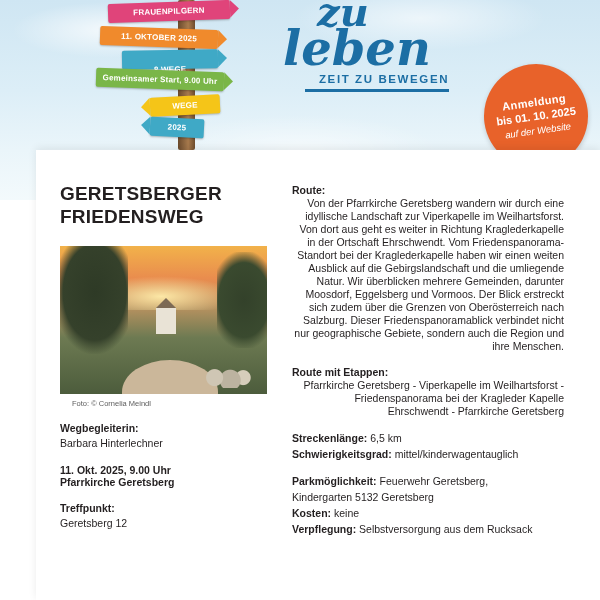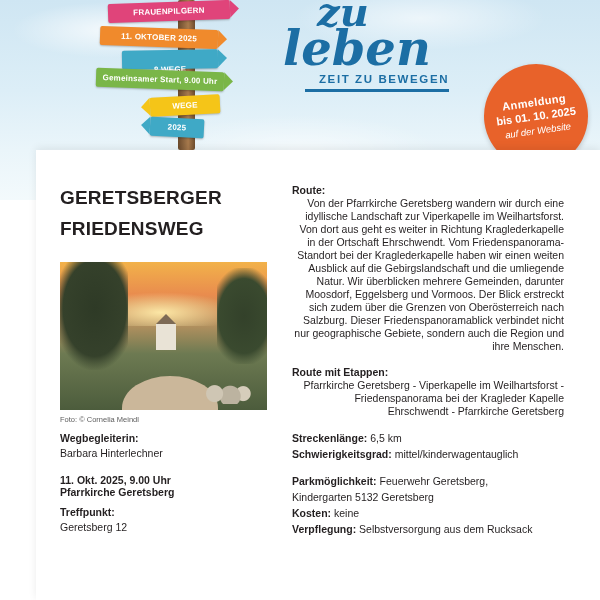--- a/index.html
+++ b/index.html
@@ -160,21 +160,21 @@
   .col-right {
     width: 272px;
     box-sizing: border-box;
     padding-top: 2px;
   }
 
   .title {
     font-size: 19px;
     font-weight: bold;
     color: #231f20;
-    line-height: 31px;
+    line-height: 23px;
     letter-spacing: .2px;
     margin: 0 0 18px 0;
   }
 
   
   .photo {
     position: relative;
     width: 207px;
     height: 148px;
     overflow: hidden;
@@ -224,27 +224,28 @@
     right: 16px; bottom: 6px;
     width: 52px; height: 26px;
     background: radial-gradient(circle at 30% 60%, #cfc6b4 0 8px, rgba(0,0,0,0) 9px),
                 radial-gradient(circle at 60% 70%, #bcb3a0 0 10px, rgba(0,0,0,0) 11px),
                 radial-gradient(circle at 85% 60%, #d6cdbb 0 7px, rgba(0,0,0,0) 8px);
   }
   .photo-credit {
     font-size: 7.5px;
     color: #5d5d5d;
     margin-top: 5px;
+    margin-left: 12px;
   }
 
   .lbl {
     font-size: 10.5px;
     font-weight: bold;
     color: #231f20;
-    margin-top: 8px;
+    margin-top: 14px;
   }
   .val {
     font-size: 10.5px;
     color: #231f20;
     margin-top: 2px;
     line-height: 14px;
   }
   .strong-line {
     font-size: 10.5px;
     font-weight: bold;

